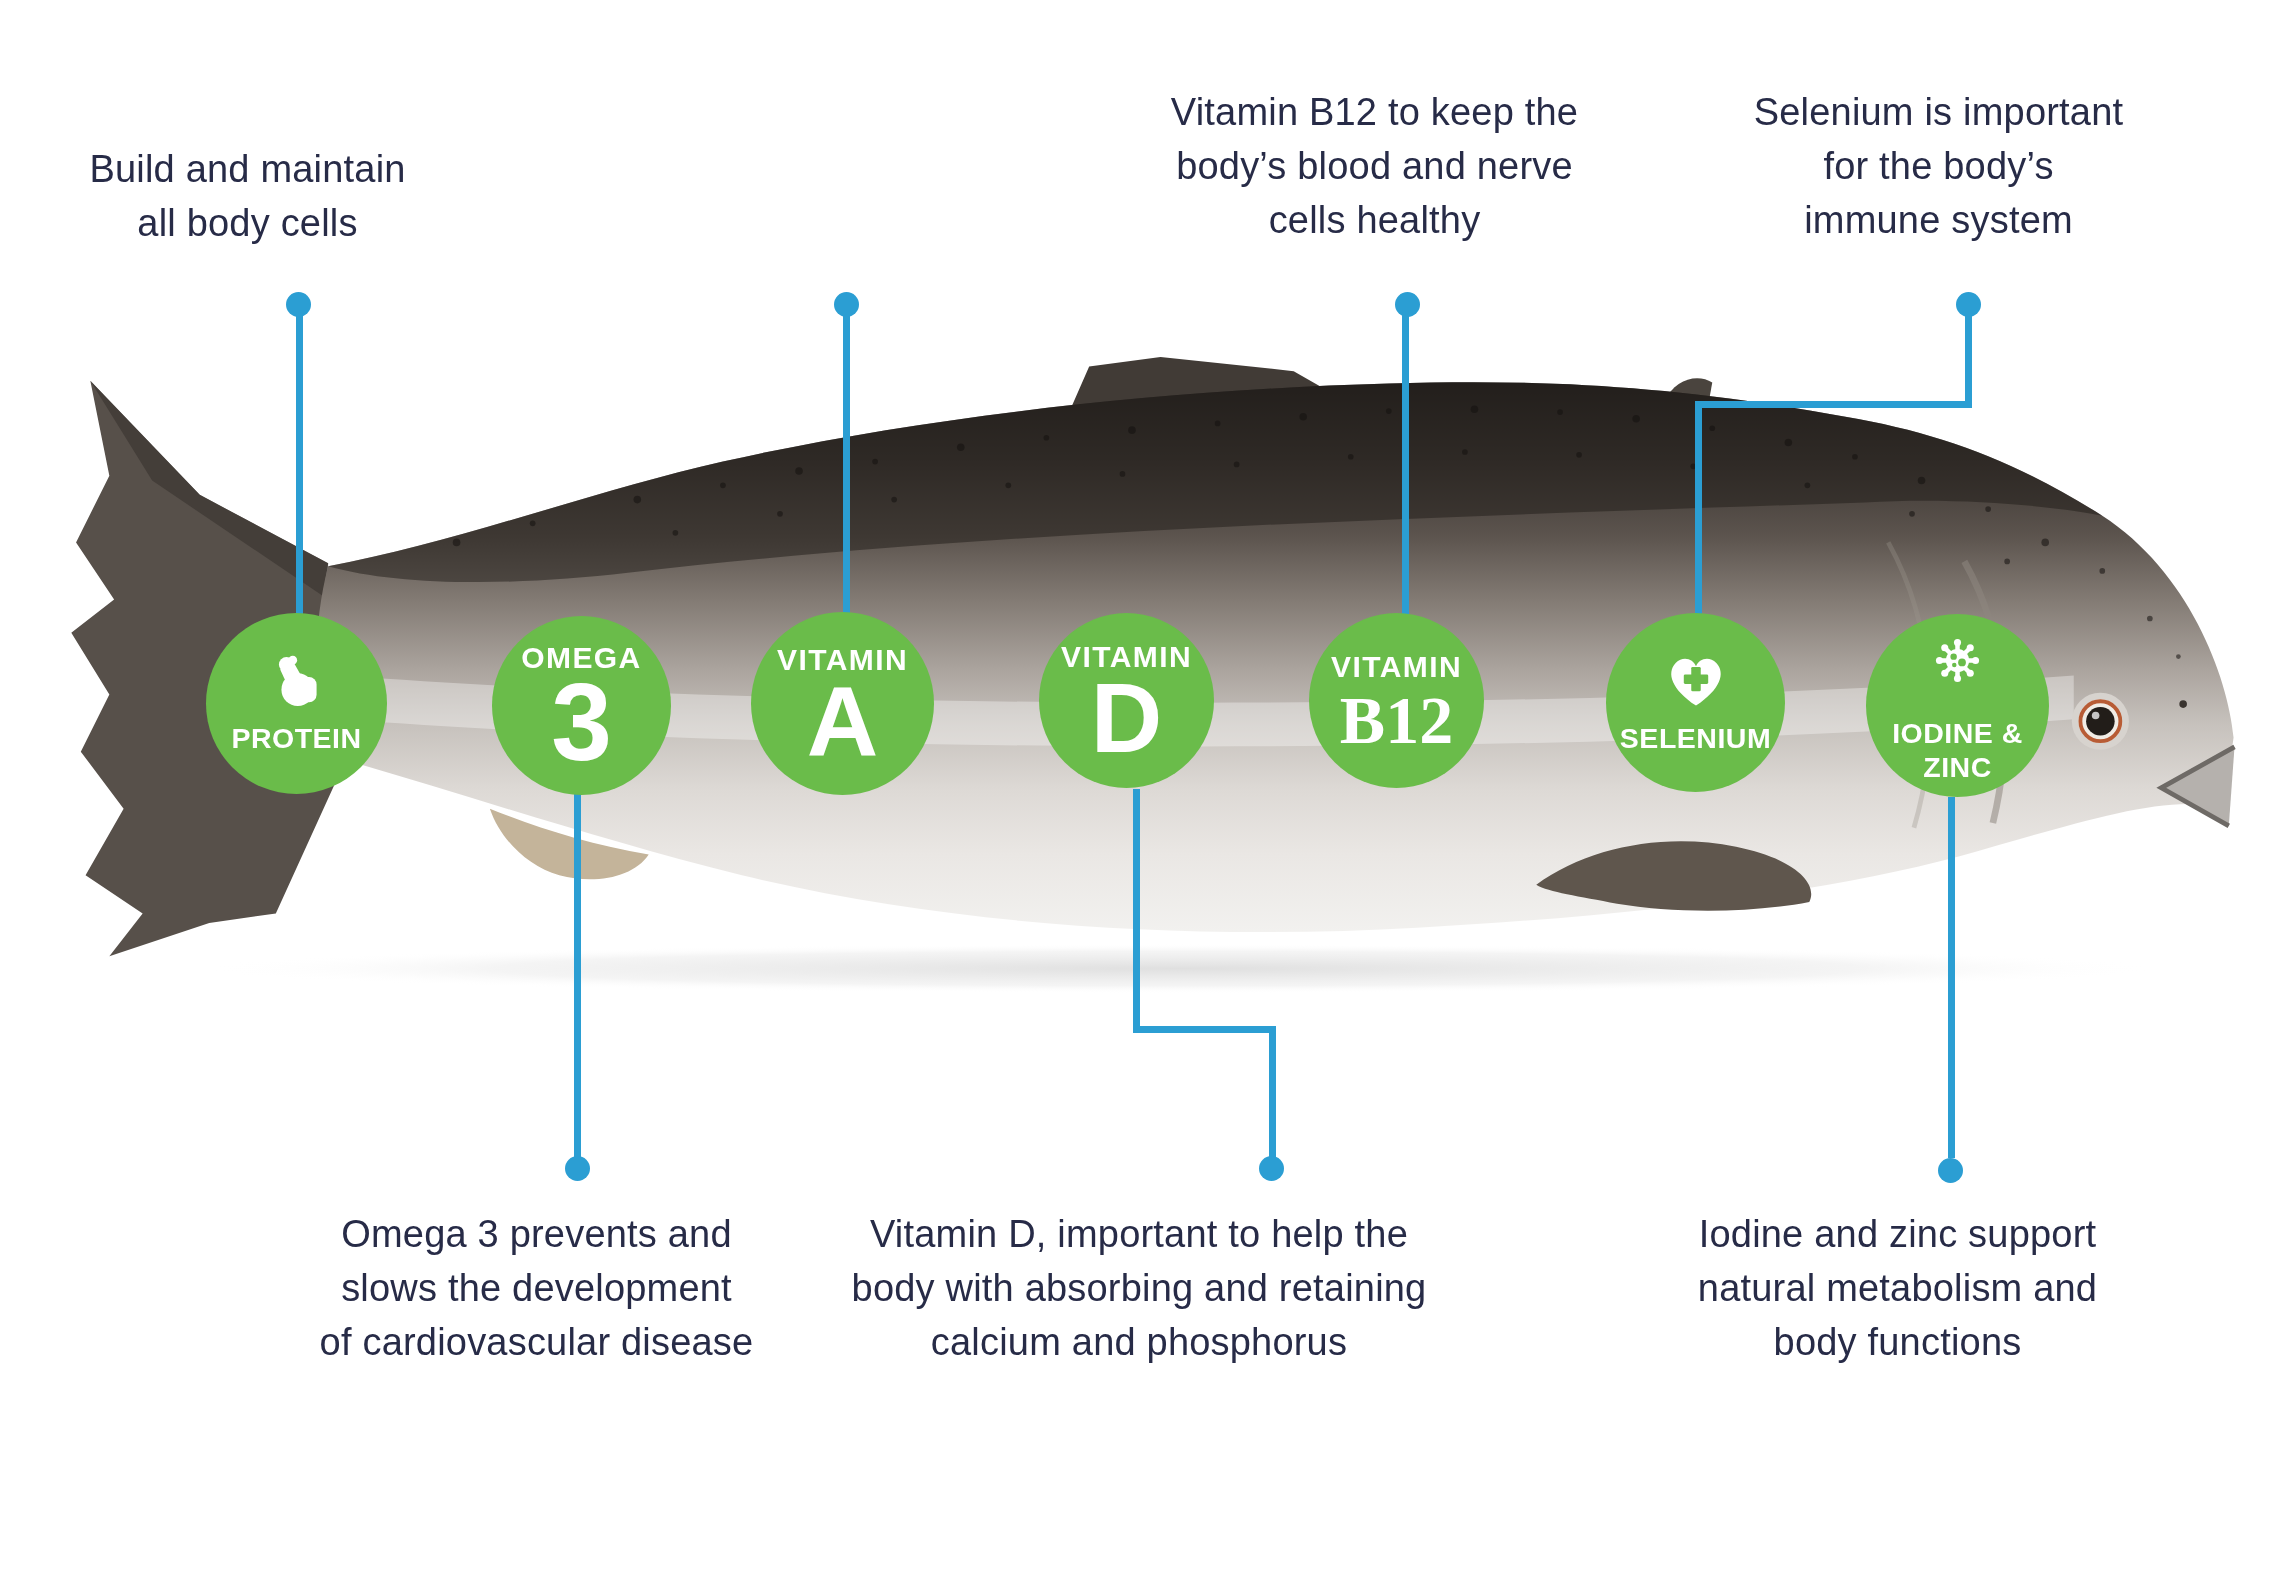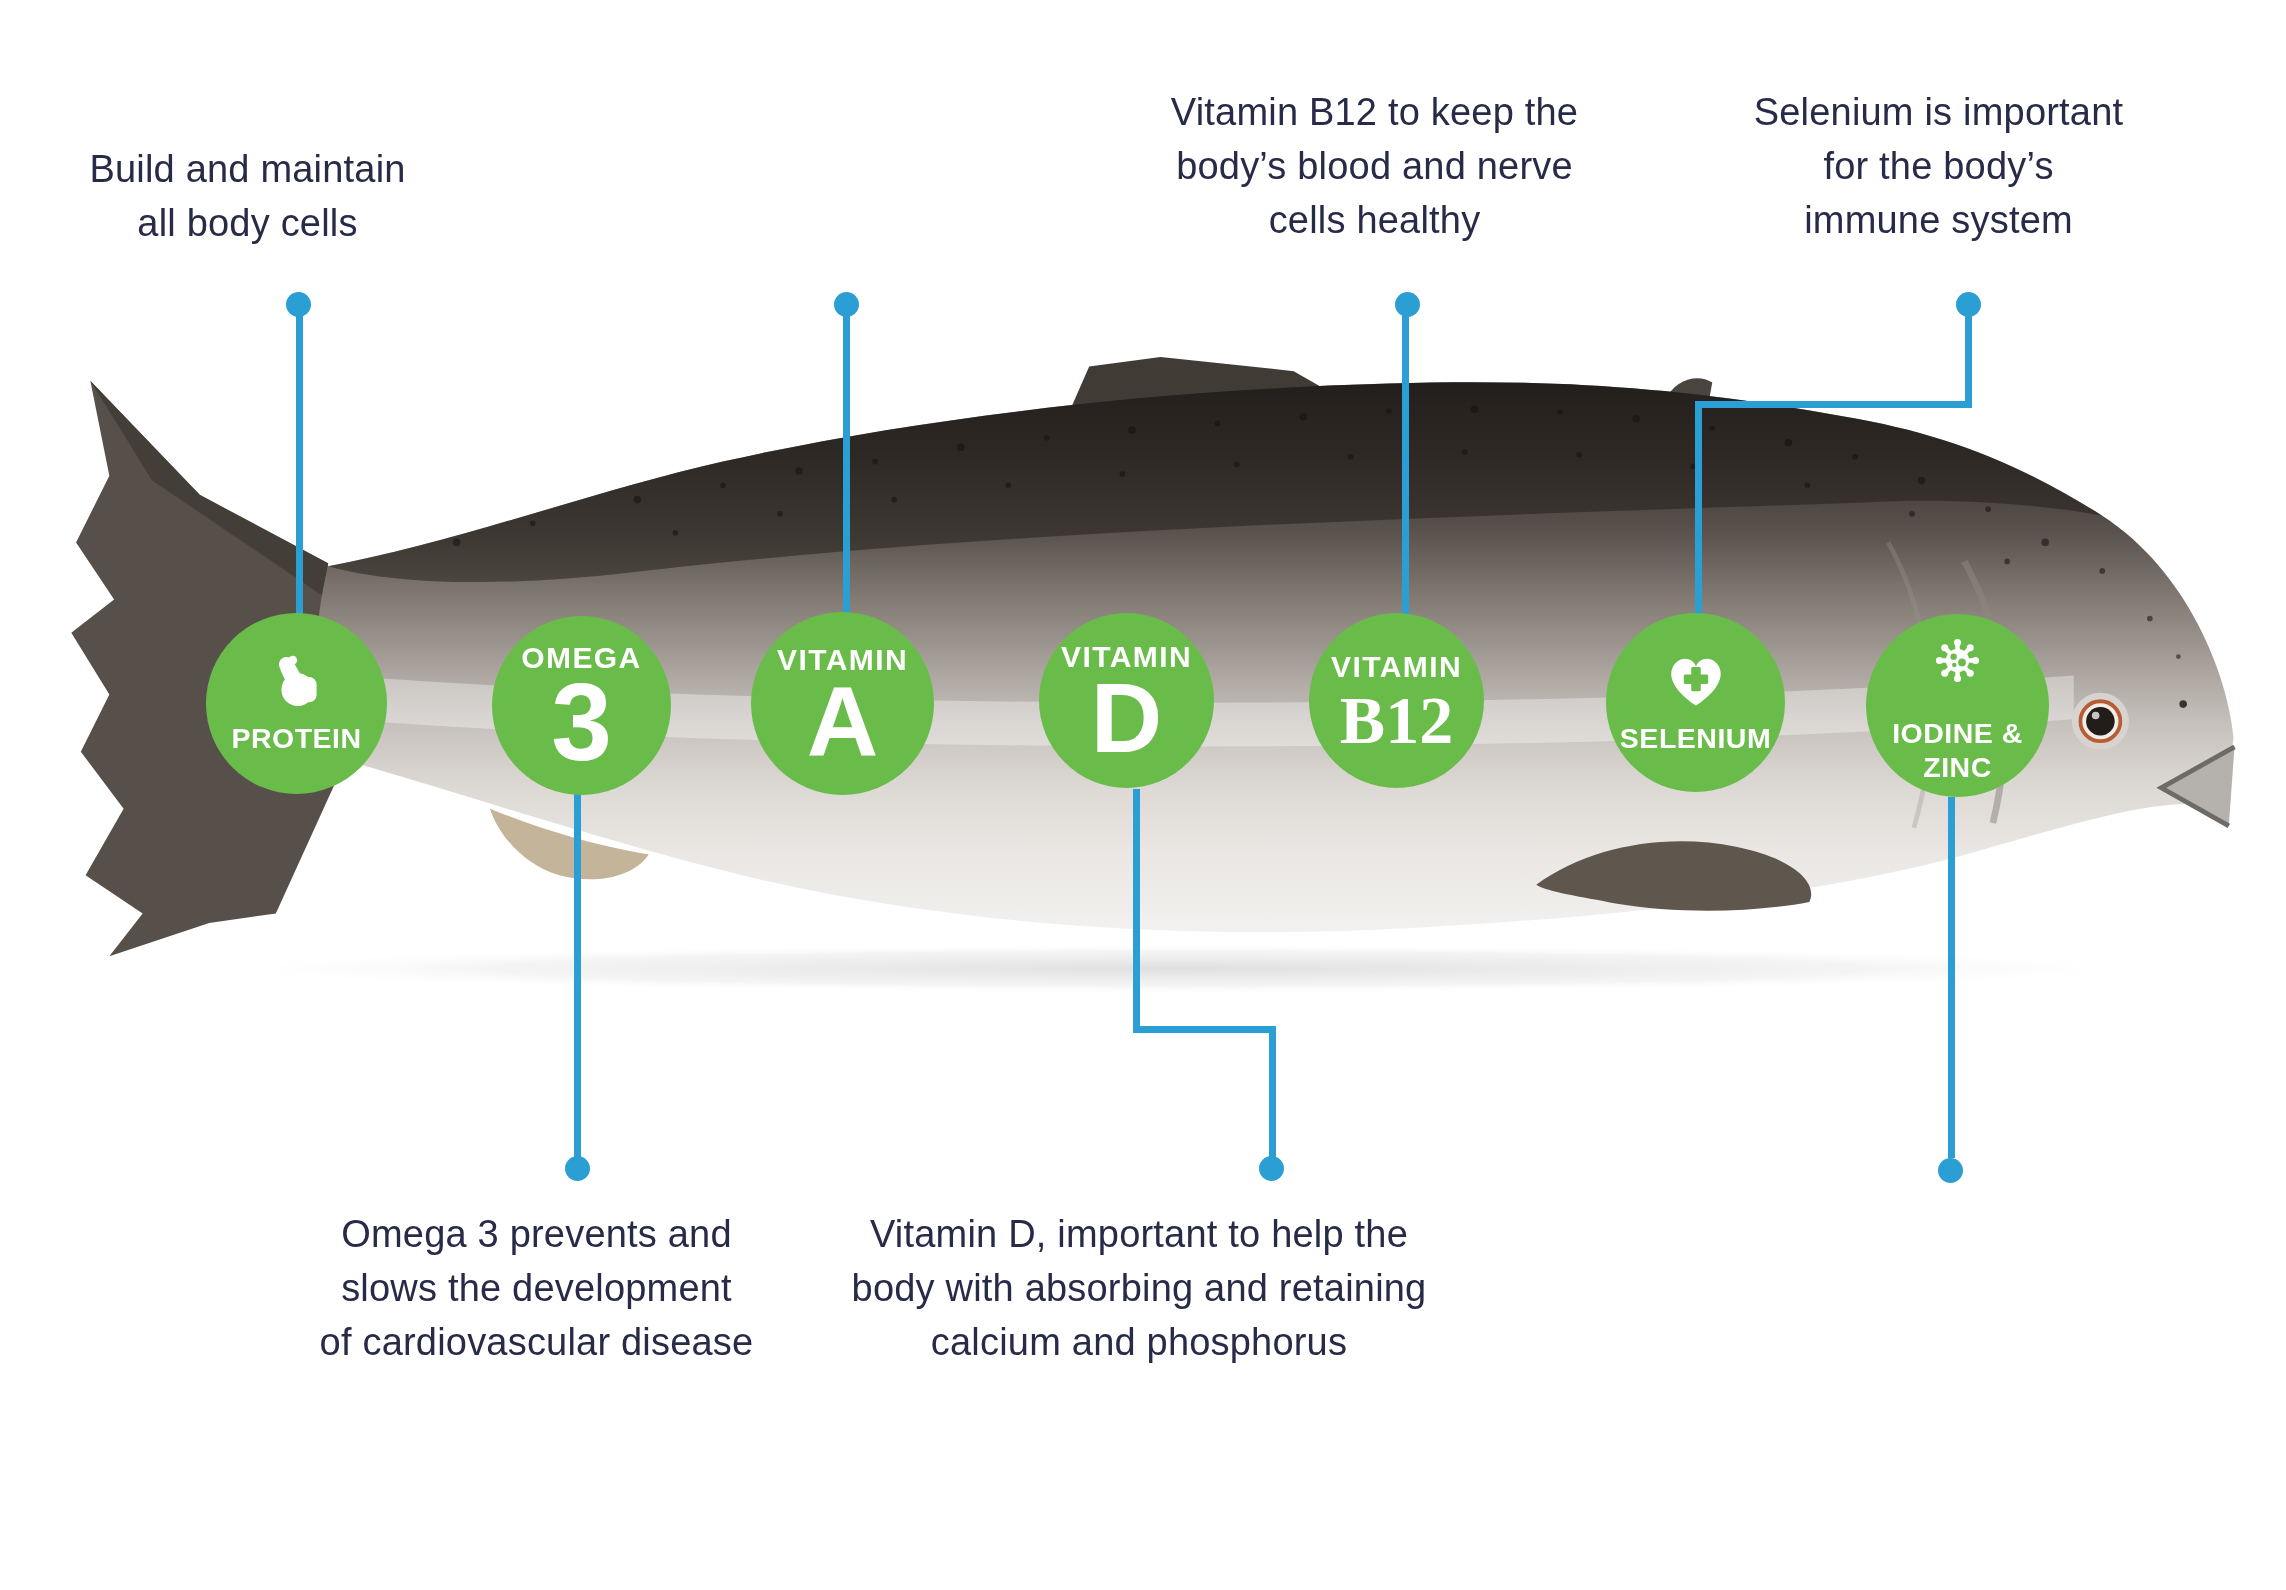--- a/index.html
+++ b/index.html
@@ -160,20 +160,23 @@
   <div class="callout txt" style="left:1691px;top:85px;width:495px;">Selenium is important
 for the body’s
 immune system</div>
 
   <div class="callout txt" style="left:251px;top:1207px;width:571px;">Omega 3 prevents and
 slows the development
 of cardiovascular disease</div>
   <div class="callout txt" style="left:806px;top:1207px;width:666px;">Vitamin D, important to help the
 body with absorbing and retaining
 calcium and phosphorus</div>
+  <div class="callout txt" style="left:1631px;top:1207px;width:533px;">Iodine and zinc support
+natural metabolism and
+body functions</div>
 
   <div class="dot connector" style="left:286px;top:292px;"></div>
   <div class="vline connector" style="left:296px;top:314px;height:302px;"></div>
 
   <div class="dot connector" style="left:834px;top:292px;"></div>
   <div class="vline connector" style="left:843px;top:314px;height:301px;"></div>
 
   <div class="dot connector" style="left:1395px;top:292px;"></div>
   <div class="vline connector" style="left:1402px;top:314px;height:302px;"></div>
 

